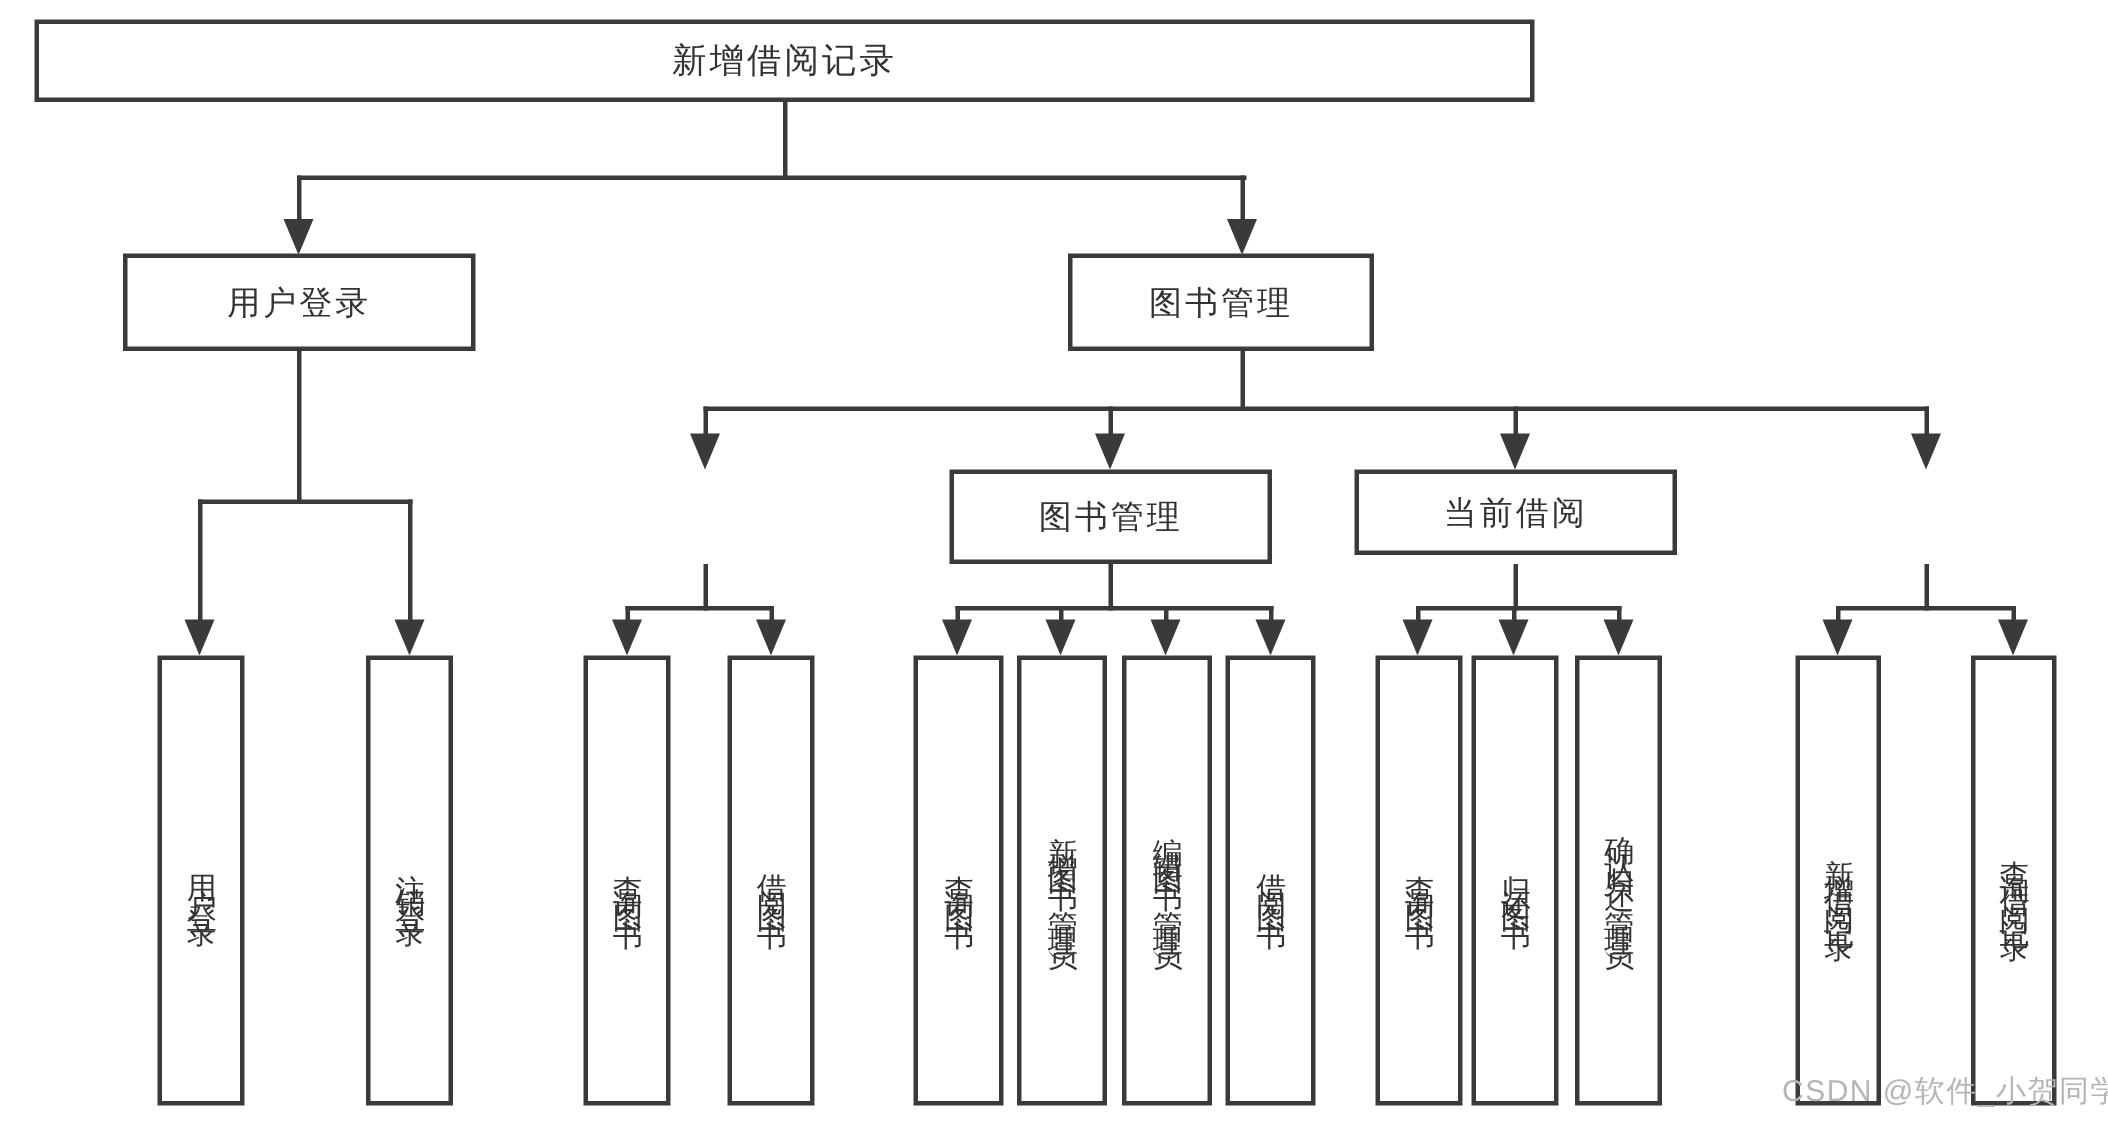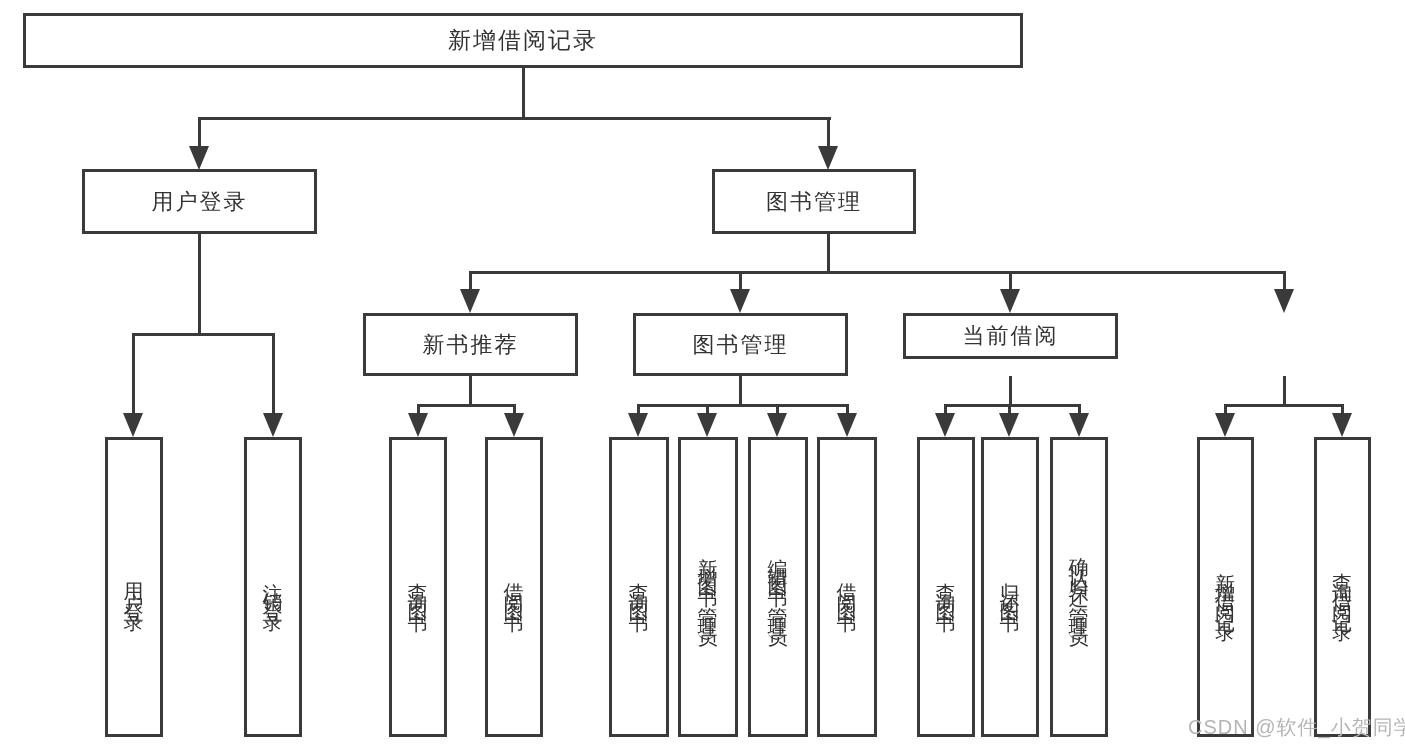--- a/index.html
+++ b/index.html
@@ -52,27 +52,24 @@
   <div class="hline" style="left:469px;top:271px;width:817px;"></div>
   <div class="vline" style="left:469px;top:271px;height:20px;"></div>
   <div class="arrow" style="left:460px;top:289px;"></div>
   <div class="vline" style="left:739px;top:271px;height:20px;"></div>
   <div class="arrow" style="left:730px;top:289px;"></div>
   <div class="vline" style="left:1009px;top:271px;height:20px;"></div>
   <div class="arrow" style="left:1000px;top:289px;"></div>
   <div class="vline" style="left:1283px;top:271px;height:20px;"></div>
   <div class="arrow" style="left:1274px;top:289px;"></div>
 
-  <div class="box" style="left:363px;top:313px;width:215px;height:63px;">
-    <span class="hlabel">新书推荐</span>
-  </div>
   <div class="box" style="left:633px;top:313px;width:215px;height:63px;">
     <span class="hlabel">图书管理</span>
   </div>
-  <div class="box" style="left:903px;top:313px;width:215px;height:46px;">
+  <div class="box" style="left:903px;top:313px;width:215px;height:57px;">
     <span class="hlabel">当前借阅</span>
   </div>
 
   <div class="vline" style="left:469px;top:376px;height:31px;"></div>
   <div class="hline" style="left:417px;top:404px;width:99px;"></div>
   <div class="vline" style="left:417px;top:404px;height:12px;"></div>
   <div class="arrow" style="left:408px;top:413px;"></div>
   <div class="vline" style="left:513px;top:404px;height:12px;"></div>
   <div class="arrow" style="left:504px;top:413px;"></div>
 

